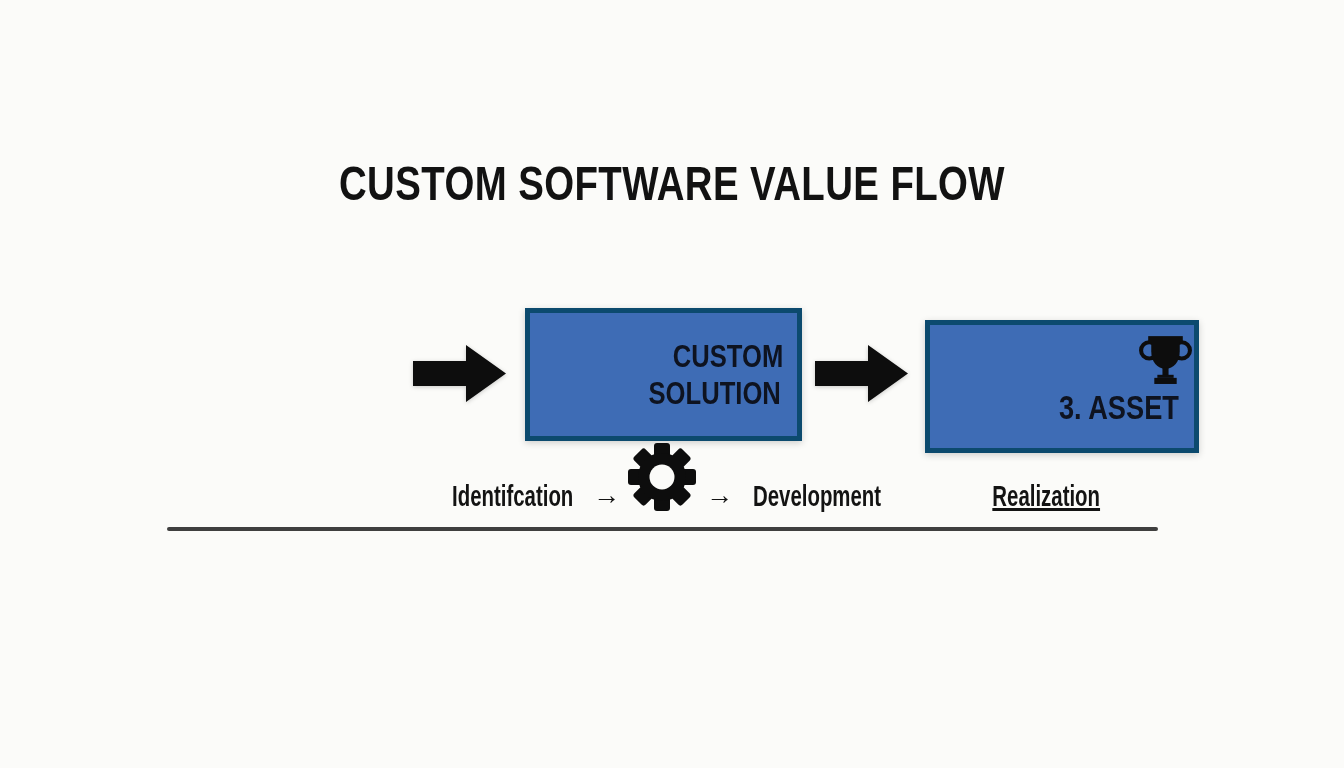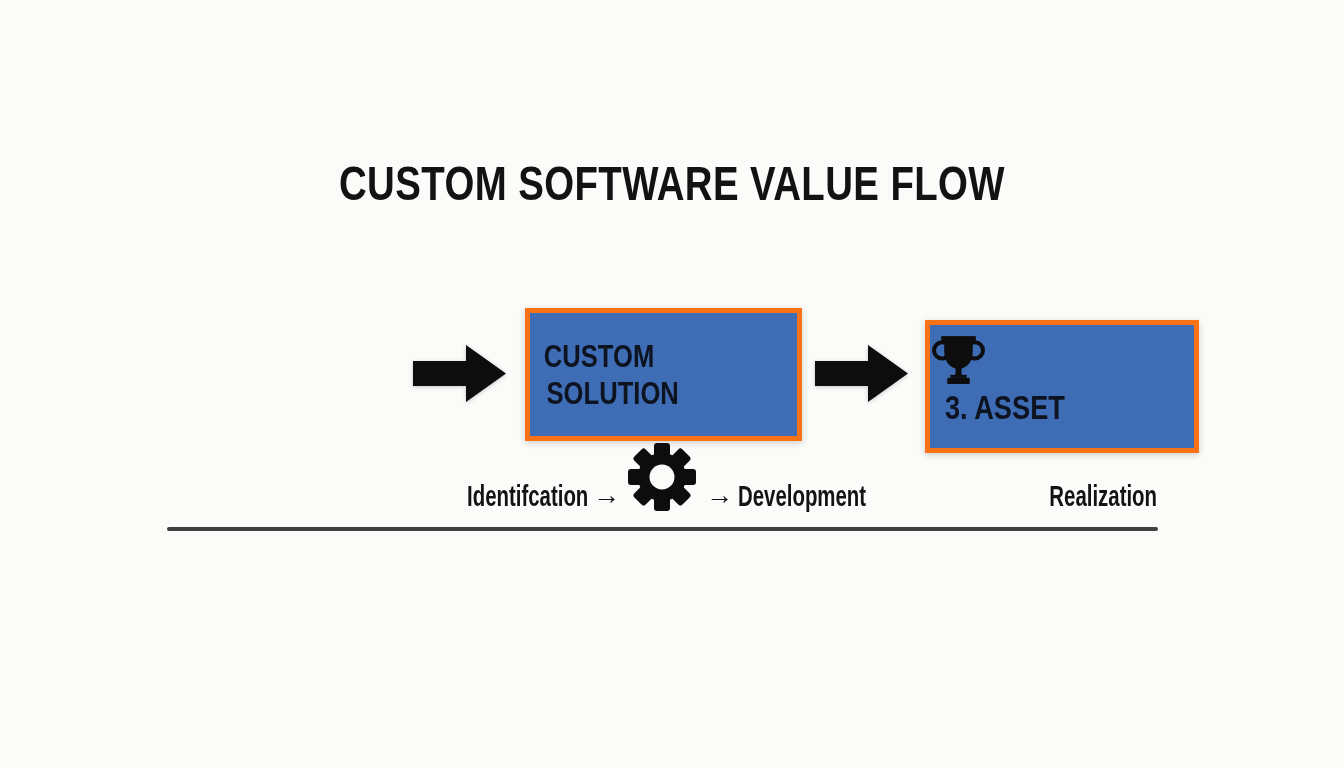--- a/index.html
+++ b/index.html
@@ -14,22 +14,22 @@
     position:absolute;top:159px;left:0;width:100%;margin:0;
     text-align:center;font-size:48px;line-height:50px;font-weight:700;
     color:#121212;letter-spacing:.5px;
     transform:scaleX(.8);transform-origin:50% 50%;
     white-space:nowrap;
   }
 
   
   .box{
     position:absolute;top:308px;height:133px;box-sizing:border-box;
-    background:#3e6cb5;border:5px solid #f97316;
-    display:flex;flex-direction:column;align-items:flex-start;
+    background:#3e6cb5;border:5px solid #0c4a6e;
+    display:flex;flex-direction:column;align-items:flex-end;
     box-shadow:0 2px 7px rgba(0,0,0,.18);
   }
   .box-problem{left:125px;width:276px;}
   .box-solution{left:525px;width:277px;justify-content:center;}
   .box-asset{left:925px;width:274px;margin-top:12px;}
   .box .icon{margin-top:6px;line-height:0;flex:0 0 auto;}
   .box-label{
     display:inline-block;font-weight:700;font-size:34px;line-height:36px;
     color:#0e1320;white-space:nowrap;
     transform:scaleX(.8);transform-origin:50% 50%;
@@ -42,29 +42,29 @@
   .flow-arrow{position:absolute;top:345px;width:93px;height:57px;line-height:0;
     filter:drop-shadow(0 1px 2px rgba(0,0,0,.2));}
   .arrow-1{left:413px;}
   .arrow-2{left:815px;}
 
   
   .gear{position:absolute;left:628px;top:443px;width:68px;height:68px;line-height:0;}
 
   
   .stage{
-    position:absolute;top:480px;display:flex;align-items:flex-end;gap:5px;
+    position:absolute;top:480px;display:flex;align-items:flex-end;gap:20px;
     font-weight:700;font-size:30px;line-height:31px;color:#131313;white-space:nowrap;
   }
   .stage .word{display:inline-block;transform:scaleX(.68);}
   .stage-identification{left:340px;width:280px;justify-content:flex-end;}
   .stage-identification .word{transform-origin:100% 50%;}
   .stage-development{left:706px;}
   .stage-development .word{transform-origin:0 50%;}
-  .stage-realization{left:966px;width:274px;justify-content:center;}
+  .stage-realization{left:909px;width:274px;justify-content:center;text-decoration:underline;}
   .stage-realization .word{transform-origin:50% 50%;}
   .arrow-glyph{font-size:27px;font-weight:400;color:#131313;}
 
   
   .baseline{
     position:absolute;left:167px;top:527px;width:991px;height:4px;
     background:#3f3f3f;border-radius:2px;
   }
 </style>
 </head>

